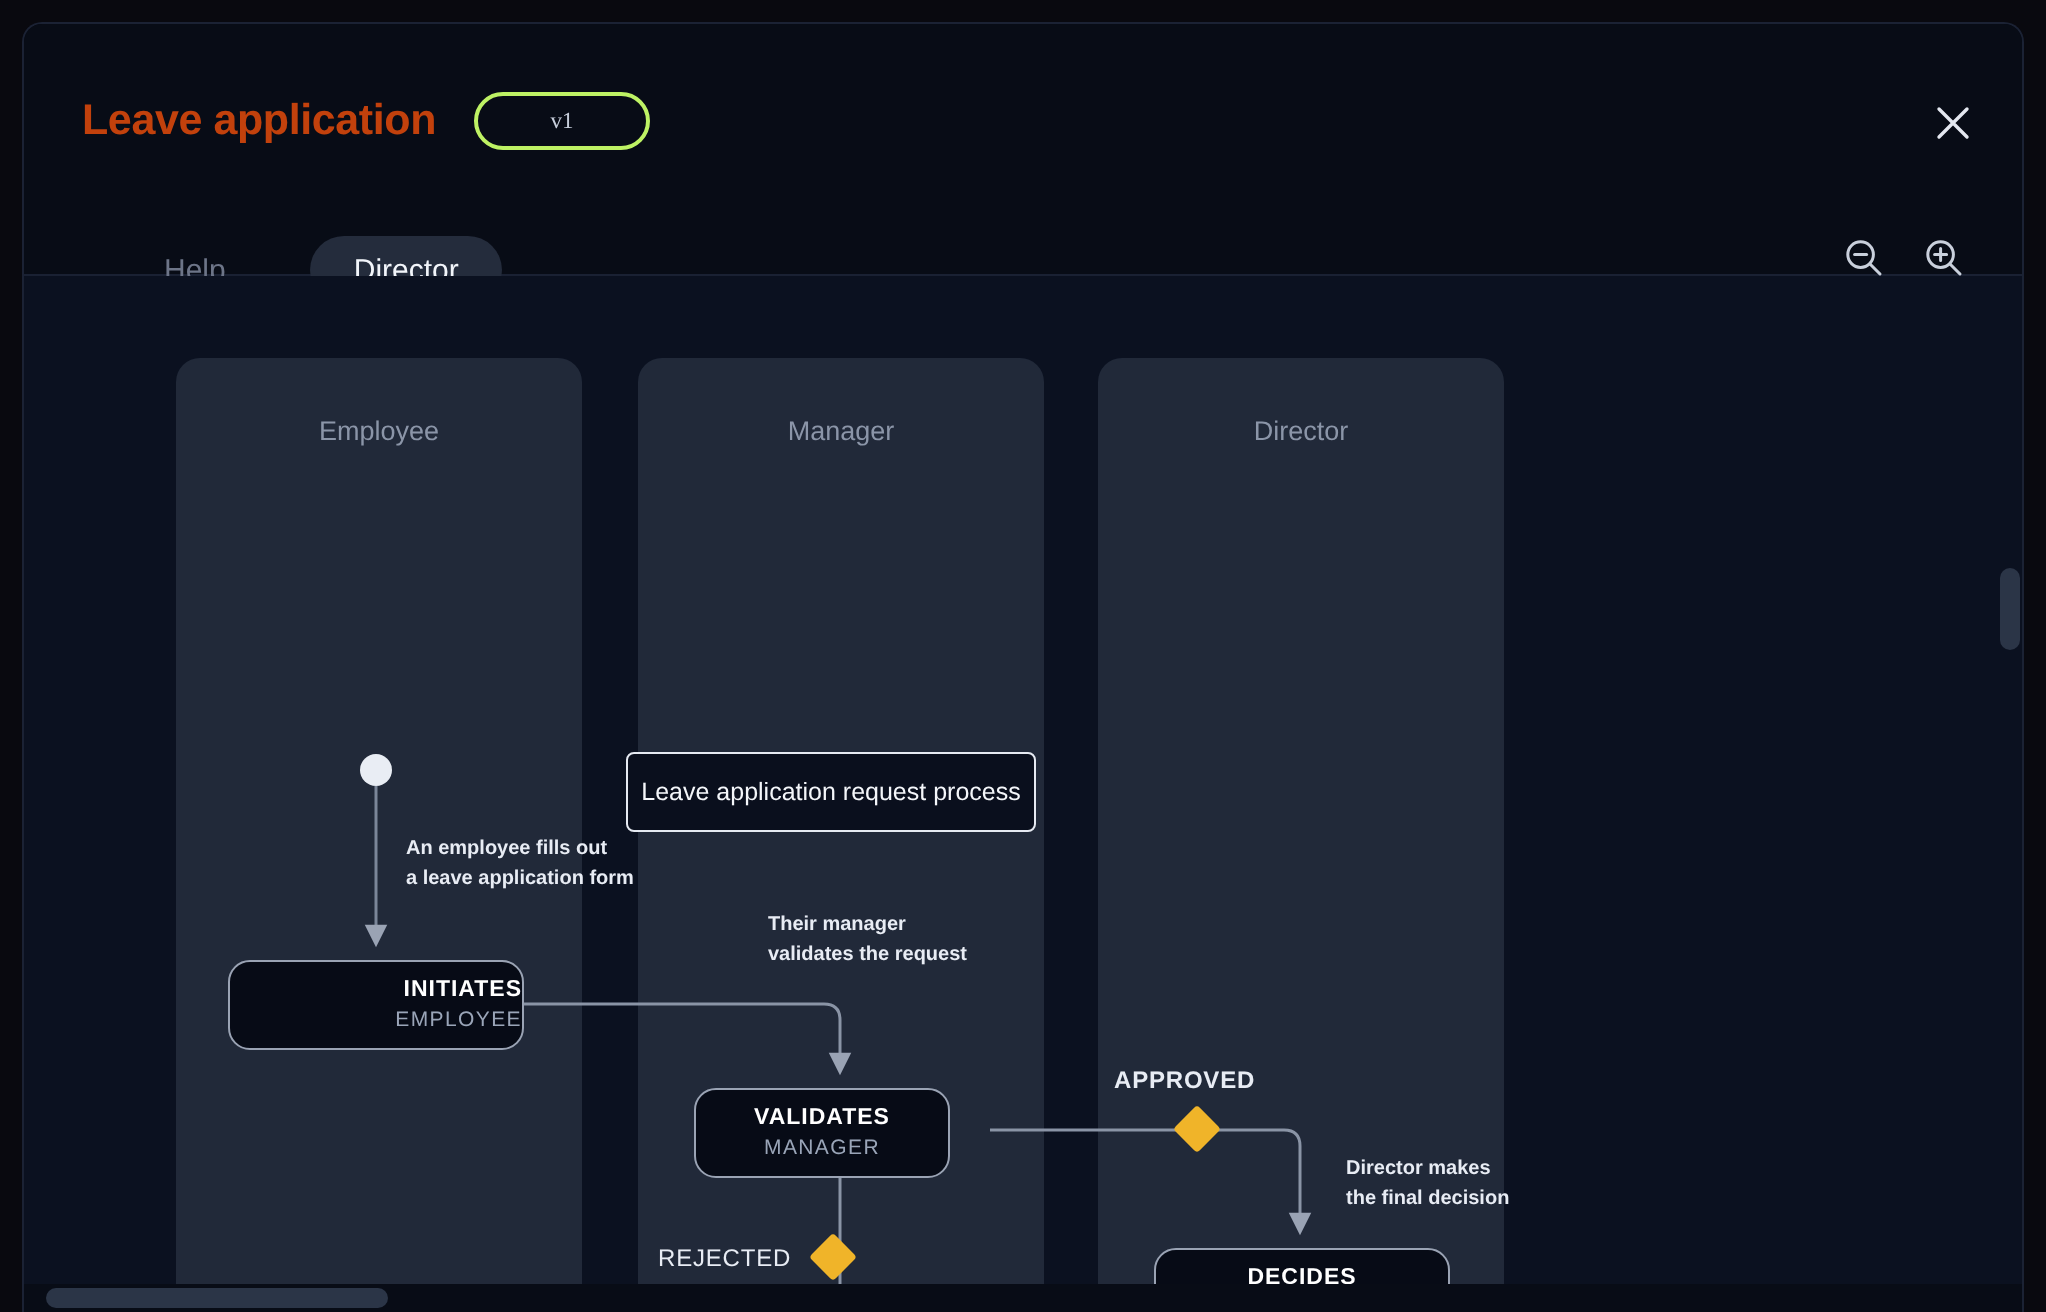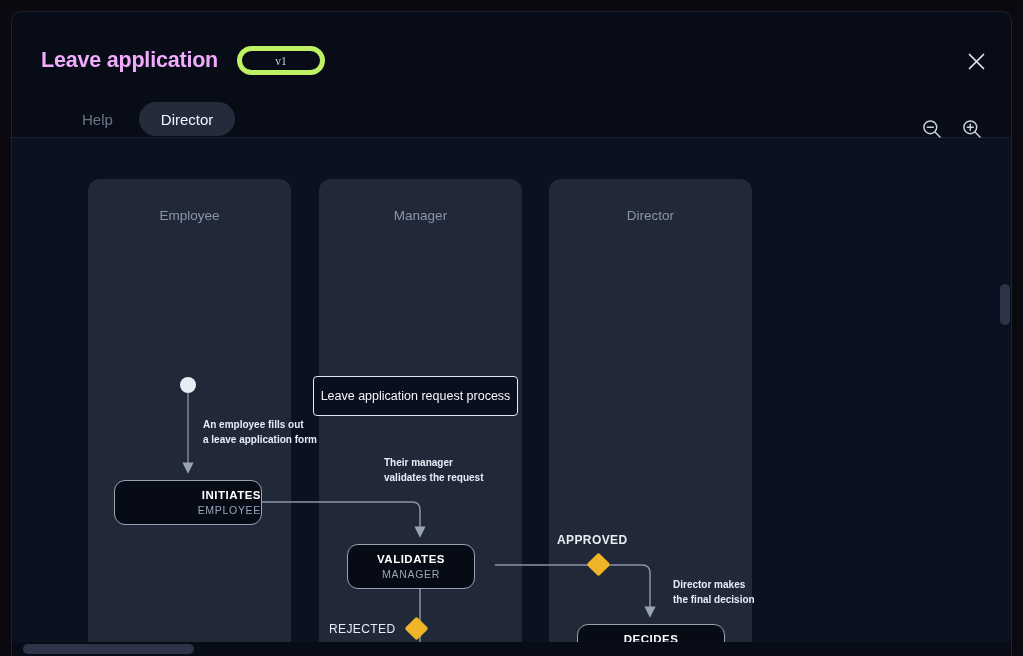--- a/index.html
+++ b/index.html
@@ -42,46 +42,46 @@
     left: 29px;
     top: 34px;
     display: flex;
     align-items: center;
     gap: 19px;
   }
 
   #page-title {
     font-size: 21.5px;
     font-weight: bold;
-    color: #f0abfc;
+    color: #c2410c;
     letter-spacing: -0.2px;
     white-space: nowrap;
   }
 
   #version-badge {
     min-width: 88px;
     height: 29px;
-    border: 5px solid #bef264;
+    border: 2px solid #bef264;
     border-radius: 15px;
     color: #c7cedb;
     font-size: 11.5px;
     display: flex;
     align-items: center;
     justify-content: center;
     padding: 0 14px;
     font-family: Liberation Serif, serif;
   }
 
   #tab-row {
     position: absolute;
     left: 48px;
-    top: 90px;
-    display: flex;
-    align-items: center;
-    gap: 4px;
+    top: 106px;
+    display: flex;
+    align-items: center;
+    gap: 20px;
   }
 
   .tab {
     height: 34px;
     padding: 0 22px;
     border-radius: 17px;
     display: flex;
     align-items: center;
     font-size: 15px;
     color: #6d7588;

